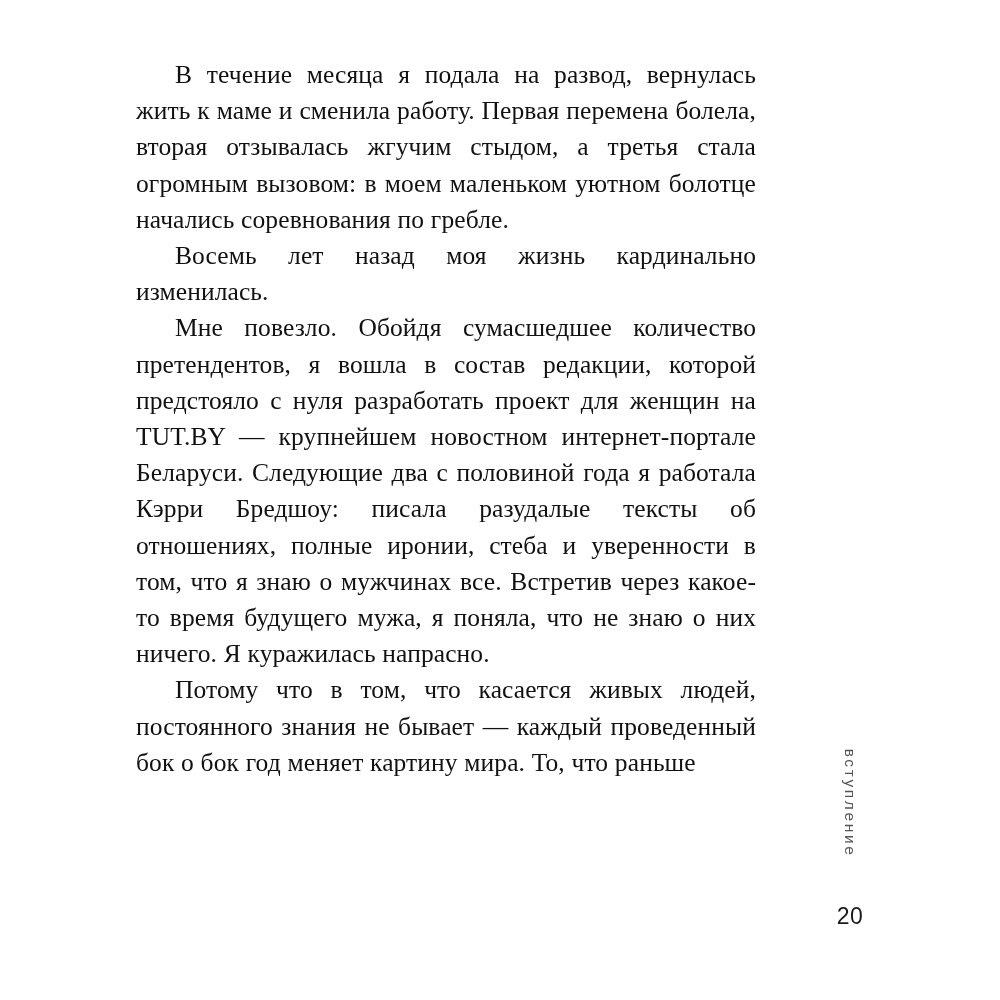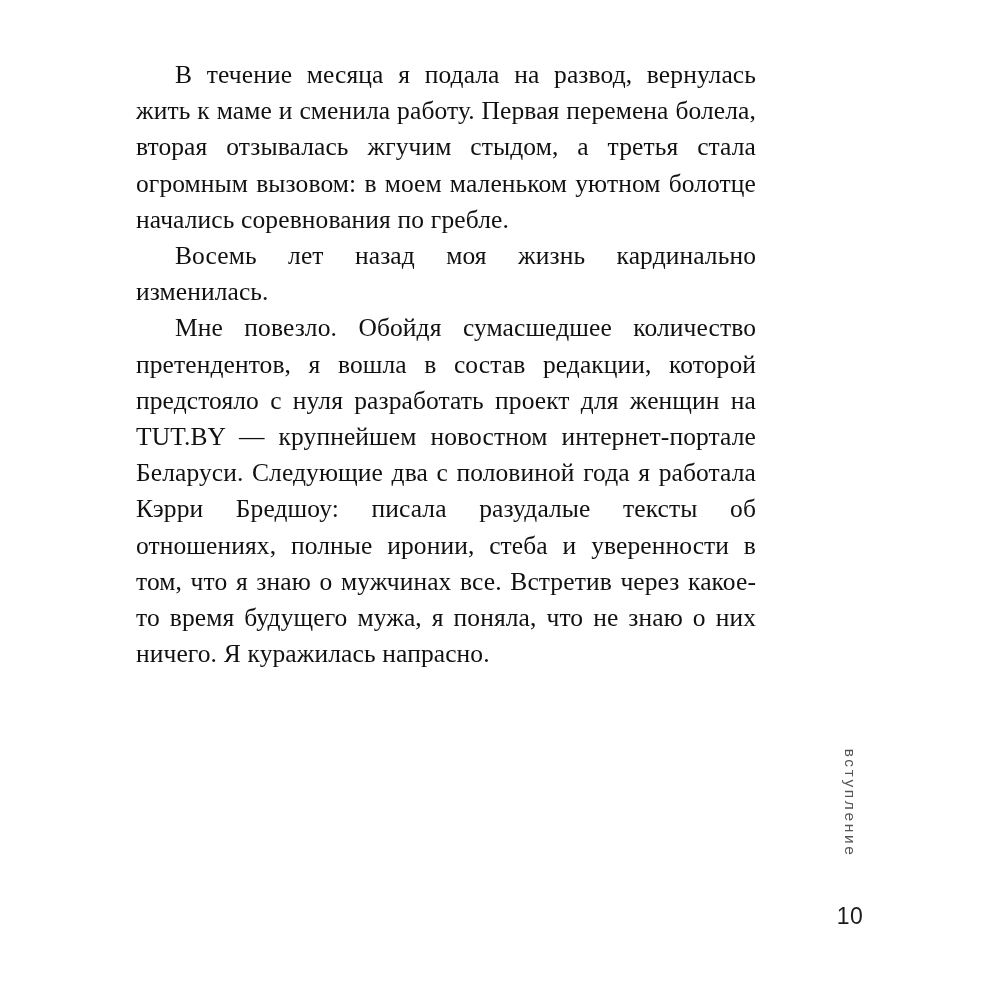--- a/index.html
+++ b/index.html
@@ -67,19 +67,20 @@
 </style>
 </head>
 <body>
 
 <div class="page">
 
   <div class="text-column">
     <p class="para">В течение месяца я подала на развод, вернулась жить к маме и сменила работу. Первая перемена болела, вторая отзывалась жгучим стыдом, а третья стала огромным вызовом: в моем маленьком уютном болотце начались соревнования по гребле.</p>
     <p class="para">Восемь лет назад моя жизнь кардинально изменилась.</p>
     <p class="para">Мне повезло. Обойдя сумасшедшее количество претендентов, я вошла в состав редакции, которой предстояло с нуля разработать проект для женщин на TUT.BY — крупнейшем новостном интернет-портале Беларуси. Следующие два с половиной года я работала Кэрри Бредшоу: писала разудалые тексты об отношениях, полные иронии, стеба и уверенности в том, что я знаю о мужчинах все. Встретив через какое-то время будущего мужа, я поняла, что не знаю о них ничего. Я куражилась напрасно.</p>
+    <p class="para">Потому что в том, что касается живых людей, постоянного знания не бывает — каждый проведенный бок о бок год меняет картину мира. То, что раньше</p>
   </div>
 
   <div class="running-head">вступление</div>
 
-  <div class="folio">10</div>
+  <div class="folio">20</div>
 
 </div>
 
 </body></html>

